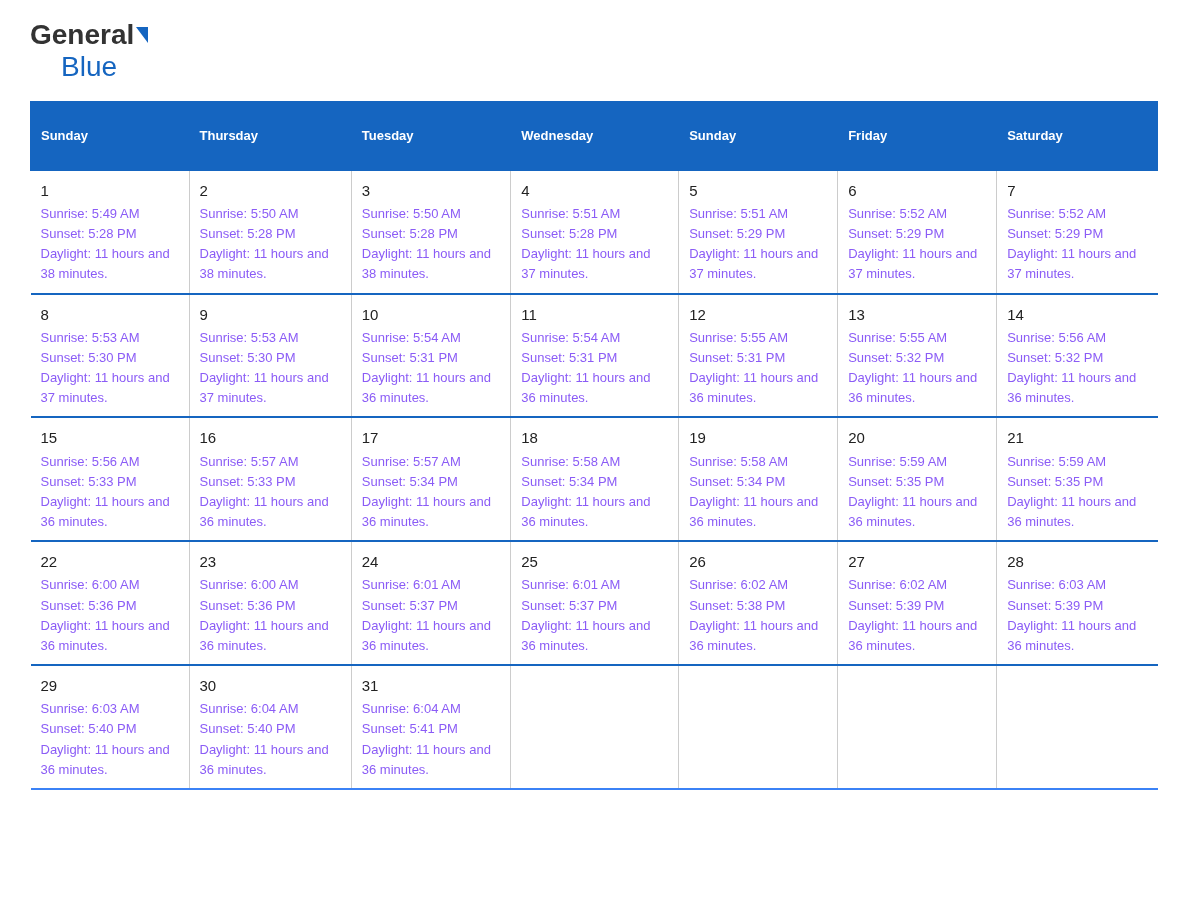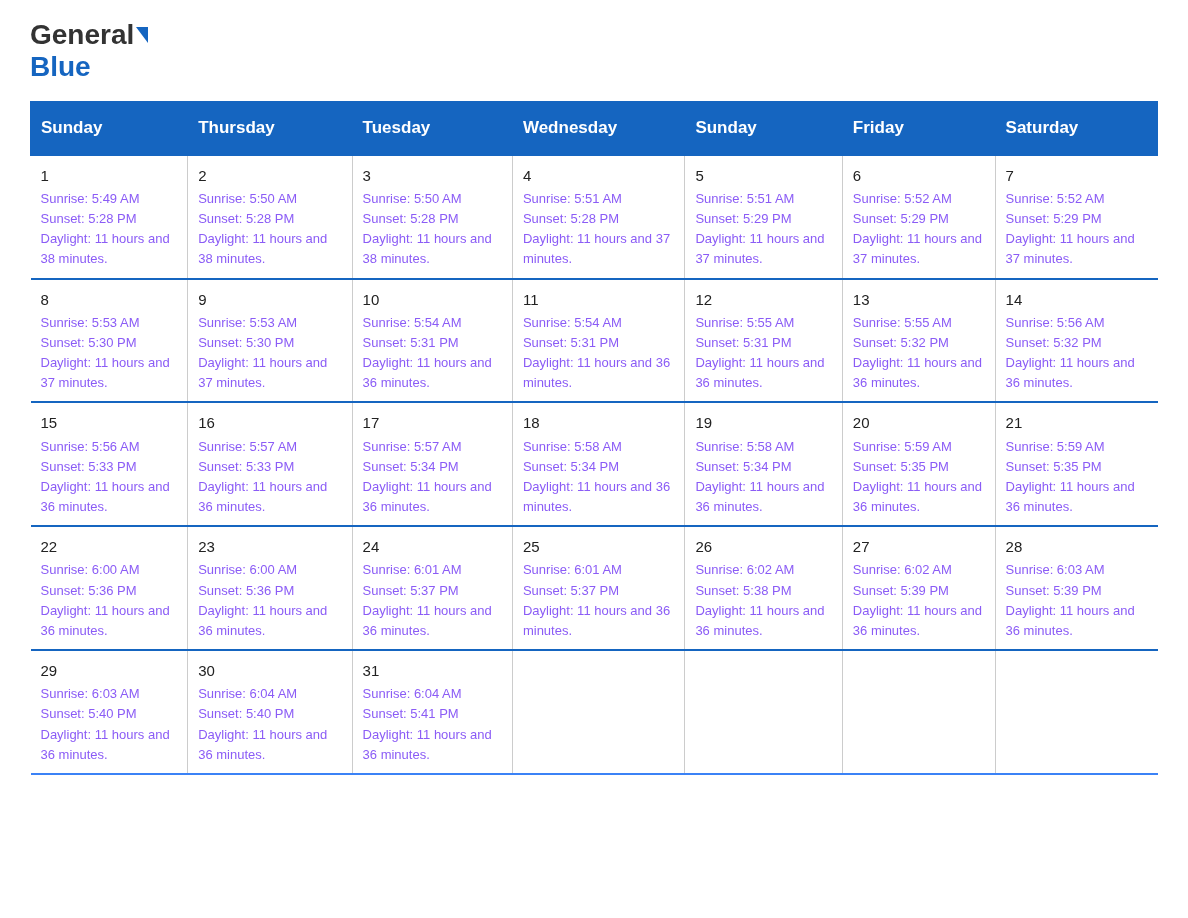--- a/index.html
+++ b/index.html
@@ -13,62 +13,62 @@
     }
     .header {
       display: flex;
       justify-content: space-between;
       align-items: flex-start;
       margin-bottom: 18px;
     }
     .logo {
       display: flex;
       flex-direction: column;
-      align-items: flex-start;
+      align-items: center;
     }
     .logo-text {
       font-size: 28px;
       font-weight: bold;
       color: #333;
       line-height: 1.1;
     }
     .logo-arrow {
       display: inline-block;
       width: 0;
       height: 0;
       border-left: 12px solid transparent;
       border-right: 0px solid transparent;
       border-top: 16px solid #1565c0;
       margin-left: 2px;
       vertical-align: middle;
     }
     .logo-line1 { display: flex; align-items: center; }
-    .logo-line2 { color: #1565c0; font-size: 28px; font-weight: bold; }
+    .logo-line2 { color: #1565c0; font-size: 28px; font-weight: normal; }
     .title-block { text-align: right; }
     .main-title {
       font-size: 52px;
       font-weight: bold;
       color: #222;
       line-height: 1.1;
     }
     .subtitle {
       font-size: 22px;
       color: #333;
       margin-top: 4px;
     }
     table {
       width: 100%;
       border-collapse: collapse;
     }
     thead tr th {
       background-color: #1565c0;
       color: #fff;
-      font-size: 17px;
+      font-size: 13px;
       font-weight: bold;
-      padding: 16px 10px;
+      padding: 26px 10px;
       text-align: left;
       border: 1px solid #1565c0;
     }
     tbody tr {
       border-top: 2px solid #1565c0;
     }
     tbody tr td {
       vertical-align: top;
       padding: 8px 10px;
       font-size: 13.5px;

